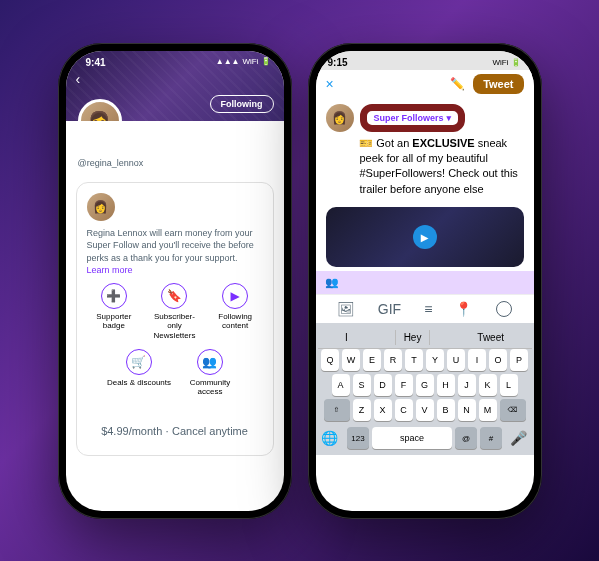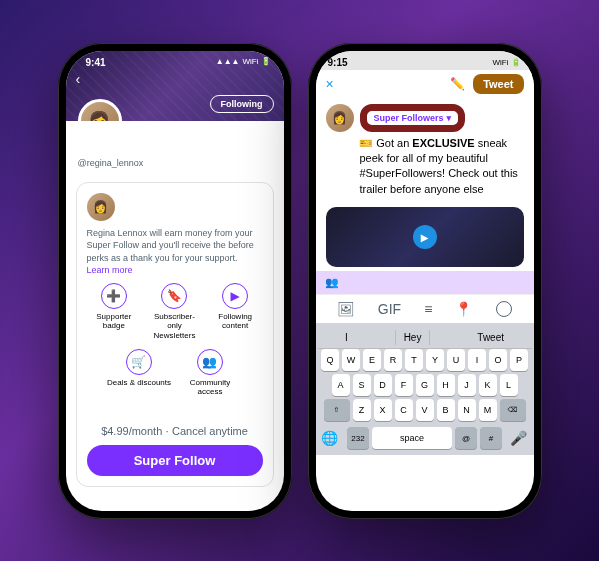--- a/index.html
+++ b/index.html
@@ -537,21 +537,20 @@
             <div class="perk-icon">🛒</div>
             <div class="perk-label">Deals &amp; discounts</div>
           </div>
           <div class="perk-item">
             <div class="perk-icon">👥</div>
             <div class="perk-label">Community access</div>
           </div>
         </div>
 
         <div class="price-text">$4.99/month · Cancel anytime</div>
-        <button class="super-follow-btn">Super Follow</button>
       </div>
     </div>
   </div>
 
   <div class="phone right-phone">
     <div class="phone-screen">
 
       <div class="status-bar-right">
         <span class="status-time-r">9:15</span>
         <div class="status-icons-r">
@@ -638,21 +637,21 @@
           <div class="key">V</div>
           <div class="key">B</div>
           <div class="key">N</div>
           <div class="key">M</div>
           <div class="key special wide">⌫</div>
         </div>
 
         <div class="keyboard-bottom">
           <div class="globe-icon">🌐</div>
           <div class="key-row" style="margin:0; gap:3px;">
-            <div class="key symbol">232</div>
+            <div class="key symbol">123</div>
             <div class="key space">space</div>
             <div class="key symbol">@</div>
             <div class="key symbol">#</div>
           </div>
           <div class="mic-icon">🎤</div>
         </div>
       </div>
     </div>
   </div>
 </div>

